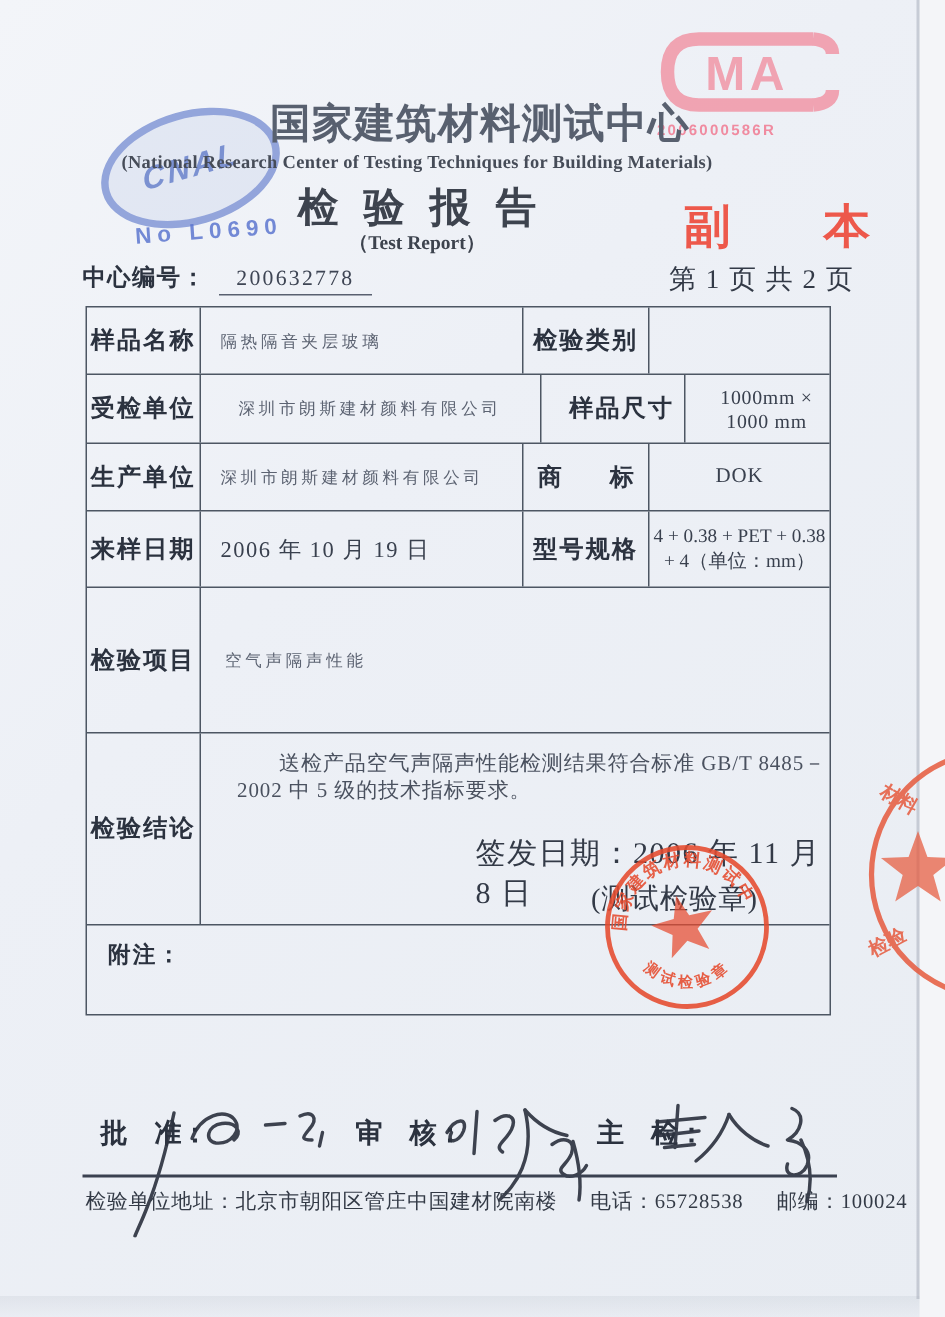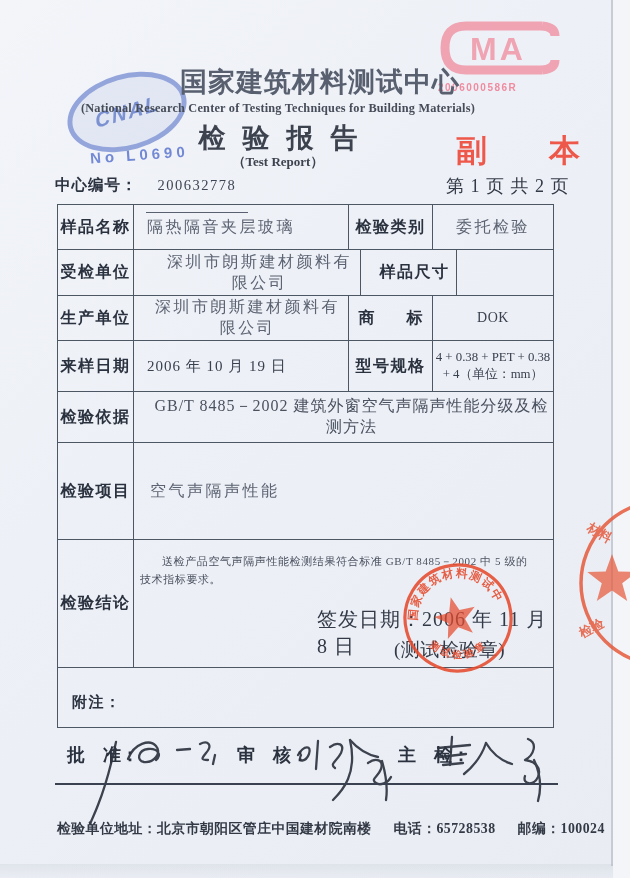--- a/index.html
+++ b/index.html
@@ -67,67 +67,66 @@
     font-size:10px;font-weight:bold;letter-spacing:1.5px;color:#f08ba0;
   }
   .copy-stamp{
     left:456px;top:130px;
     font-size:31px;font-weight:bold;color:#ee4434;
     letter-spacing:62px;white-space:nowrap;opacity:.88;
   }
   .center-no{left:55px;top:175px;font-size:15.5px;color:#2c3340;font-weight:bold;letter-spacing:1px;}
   .center-no b{font-weight:bold;}
   .center-no .num{
-    display:inline-block;margin-left:8px;padding:0 12px 18px 12px;
+    display:inline-block;margin-left:8px;padding:0 12px 1px 12px;
     font-weight:normal;font-size:14.5px;letter-spacing:1.5px;color:#3e4554;
     border-bottom:1.3px solid #596070;
   }
   .page-info{left:446px;top:174px;font-size:18px;color:#333a47;letter-spacing:1px;}
   
   .rtable{
     left:57px;top:204px;width:497px;
     border:1.6px solid #4d5663;
     display:flex;flex-direction:column;
     box-sizing:border-box;
   }
   .trow{display:flex;border-bottom:1.6px solid #4d5663;box-sizing:border-box;}
   .trow:last-child{border-bottom:none;}
   .cell{box-sizing:border-box;display:flex;align-items:center;}
   .lblc{width:76px;border-right:1.6px solid #4d5663;justify-content:center;}
   .valc{width:215px;border-right:1.6px solid #4d5663;padding-left:13px;}
   .lbl2c{width:84px;border-right:1.6px solid #4d5663;justify-content:center;}
   .val2c{flex:1;justify-content:center;text-align:center;flex-direction:column;}
   .widec{flex:1;padding-left:16px;}
   .lbl{font-size:16px;font-weight:bold;color:#2b323f;letter-spacing:1.5px;white-space:pre;}
-  .kai{font-size:16px;color:#5c6372;letter-spacing:2.5px;text-align:center;}
+  .kai{font-size:11px;color:#5c6372;letter-spacing:2.5px;}
   .ser{font-size:14px;color:#39404e;letter-spacing:.5px;}
   .spec{font-size:12.8px;color:#39404e;line-height:17px;}
   .concl-cell{flex:1;position:relative;}
   .concl-text{
-    position:absolute;left:6px;top:12px;width:396px;
-    font-size:11px;color:#4a515f;letter-spacing:.6px;line-height:18px;
+    position:absolute;left:24px;top:12px;width:396px;
+    font-size:14px;color:#4a515f;letter-spacing:.6px;line-height:18px;
     text-indent:2em;
   }
   .issue-date{position:absolute;left:183px;top:66px;font-size:20px;color:#333a47;letter-spacing:1px;}
   .stamp-note{position:absolute;left:260px;top:97px;font-size:19px;color:#333a47;letter-spacing:.5px;}
   .notec{padding:10px 0 0 14px;align-items:flex-start;width:100%;}
   .notec .lbl{font-size:15px;}
   
   .seal-svg{left:386px;top:548px;opacity:.88;}
   .edge-seal-svg{left:568px;top:478px;opacity:.85;}
   
   .sig-label{top:743px;font-size:18px;font-weight:bold;color:#2b323f;white-space:pre;}
   .sig-svg{left:50px;top:733px;}
   
   .footer-rule{left:55px;top:783px;width:503px;height:2px;background:#3a4150;}
   .footer-text{
     left:57px;top:792px;width:520px;
-    font-size:13.8px;font-weight:bold;color:#333a46;letter-spacing:.5px;
+    font-size:13.8px;font-weight:normal;color:#333a46;letter-spacing:.5px;
     white-space:nowrap;
-    margin-top:28px;
   }
   .footer-text .gap{display:inline-block;width:22px;}
   .stamp-red{stroke:#e64b2e;}
 </style>
 </head>
 <body>
 
 <div id="page">
 
   <div class="abs paper-margin-r"></div>
@@ -164,34 +163,34 @@
     <div class="trow" style="height:45px;">
       <div class="cell lblc">
           <span class="lbl">样品名称</span>
         </div>
       <div class="cell valc">
           <span class="kai">隔热隔音夹层玻璃</span>
         </div>
       <div class="cell lbl2c">
           <span class="lbl">检验类别</span>
         </div>
-      <div class="cell val2c">
-          <span class="kai">委托检验</span>
-        </div>
     </div>
 
     <div class="trow" style="height:46px;gap:12px;">
       <div class="cell lblc">
           <span class="lbl">受检单位</span>
         </div>
       <div class="cell valc">
           <span class="kai">深圳市朗斯建材颜料有限公司</span>
         </div>
       <div class="cell lbl2c">
           <span class="lbl">样品尺寸</span>
+        </div>
+      <div class="cell val2c">
+          <span class="ser" style="font-size:13.2px;">1000mm × 1000 mm</span>
         </div>
     </div>
 
     <div class="trow" style="height:45px;">
       <div class="cell lblc">
           <span class="lbl">生产单位</span>
         </div>
       <div class="cell valc">
           <span class="kai">深圳市朗斯建材颜料有限公司</span>
         </div>
@@ -212,28 +211,20 @@
         </div>
       <div class="cell lbl2c">
           <span class="lbl">型号规格</span>
         </div>
       <div class="cell val2c">
         <div class="spec">4 + 0.38 + PET + 0.38</div>
         <div class="spec">+ 4（单位：mm）</div>
       </div>
     </div>
 
-    <div class="trow" style="height:51px;">
-      <div class="cell lblc">
-          <span class="lbl">检验依据</span>
-        </div>
-      <div class="cell widec">
-          <span class="kai" style="letter-spacing:1px;color:#4a515f;">GB/T 8485－2002  建筑外窗空气声隔声性能分级及检测方法</span>
-        </div>
-    </div>
 
     <div class="trow" style="height:97px;">
       <div class="cell lblc">
           <span class="lbl">检验项目</span>
         </div>
       <div class="cell widec">
           <span class="kai">空气声隔声性能</span>
         </div>
     </div>
 
@@ -241,21 +232,21 @@
       <div class="cell lblc">
           <span class="lbl">检验结论</span>
         </div>
       <div class="concl-cell">
         <div class="concl-text">送检产品空气声隔声性能检测结果符合标准 GB/T 8485－2002 中 5 级的技术指标要求。</div>
         <div class="issue-date">签发日期：2006 年 11 月 8 日</div>
         <div class="stamp-note">(测试检验章)</div>
       </div>
     </div>
 
-    <div class="trow" style="height:59px;align-items:center;">
+    <div class="trow" style="height:59px;">
       <div class="cell notec">
           <span class="lbl">附注：</span>
         </div>
     </div>
 
   </div>
 
   <svg class="abs seal-svg" width="142" height="142" viewBox="0 0 142 142">
     <defs>
       <path id="ringTop" d="M31.6,62.9 A41,41 0 0 1 112.4,62.9"></path>

